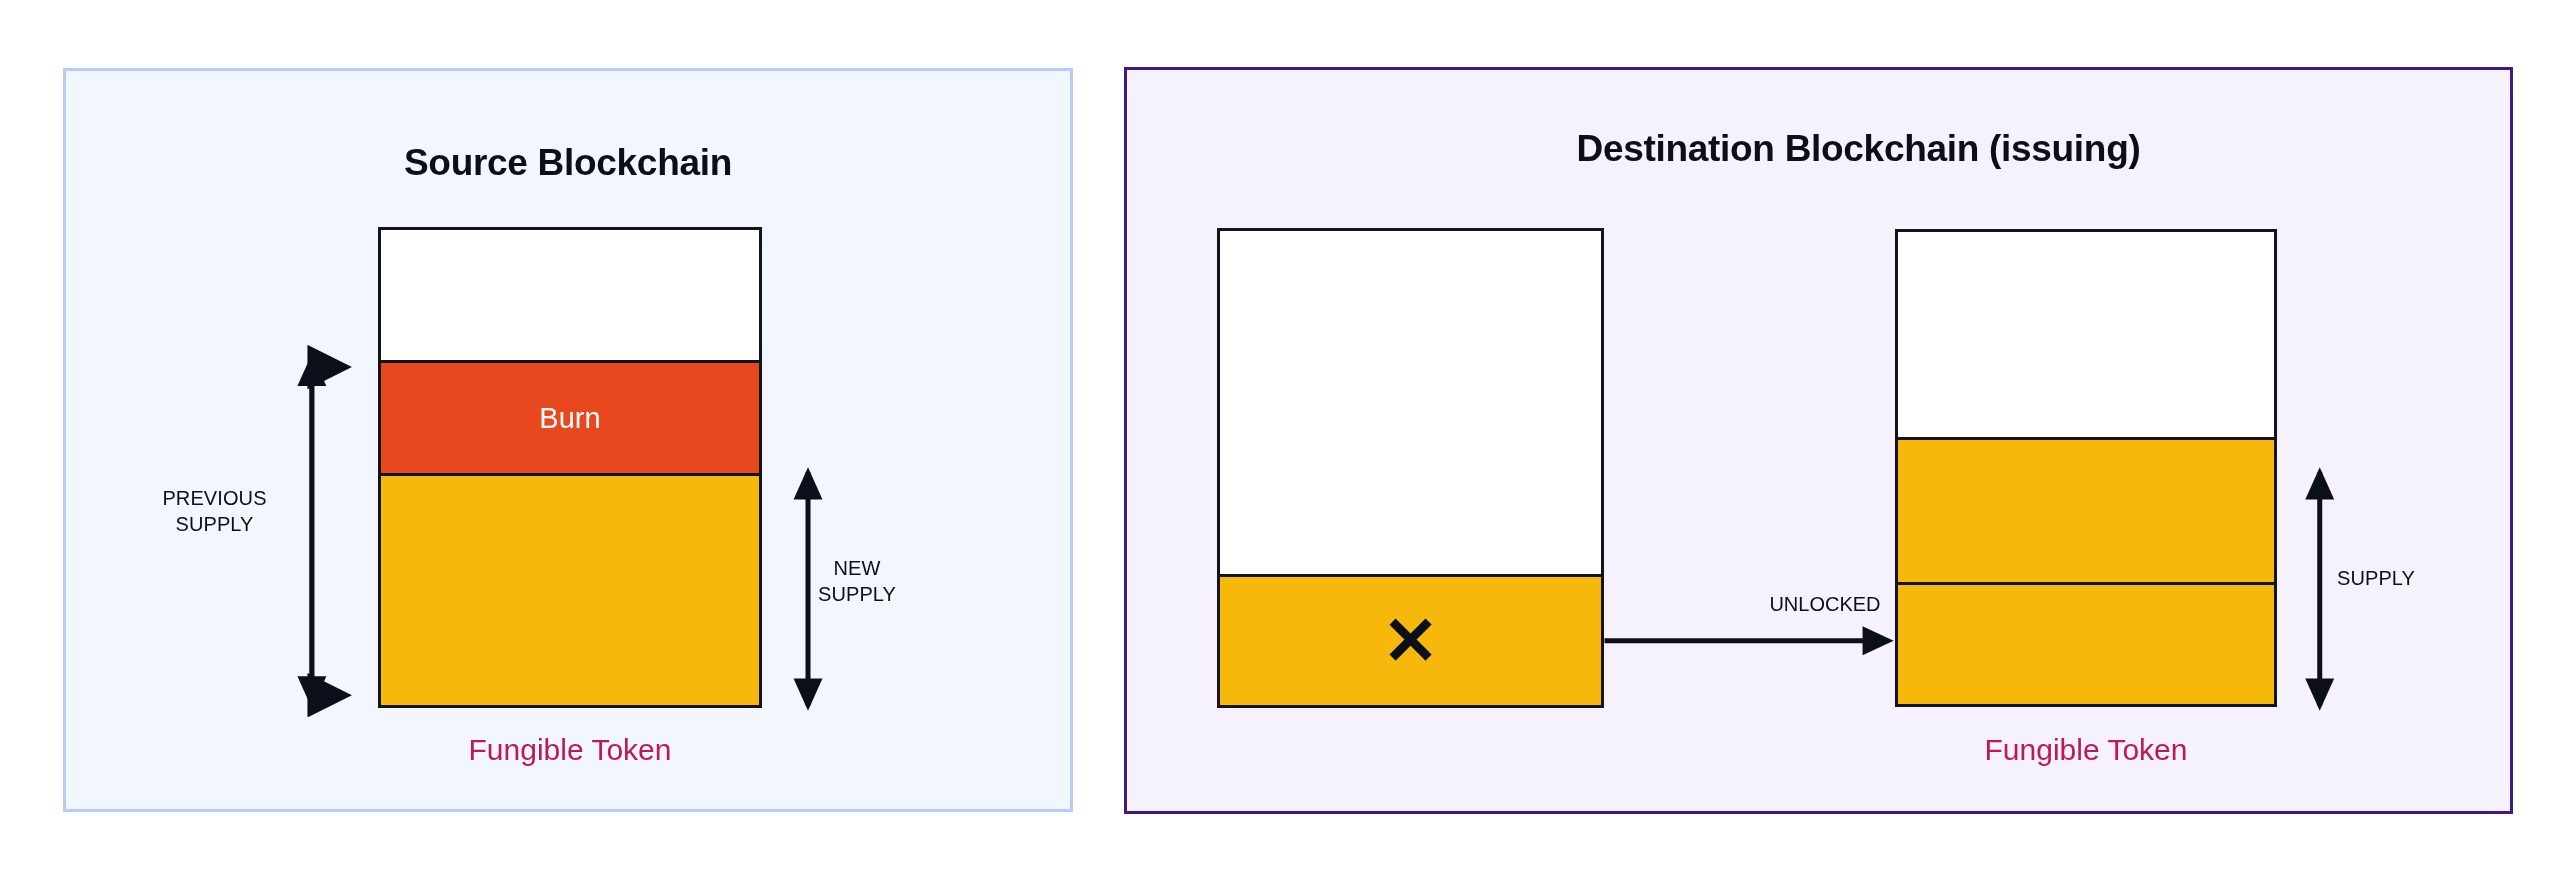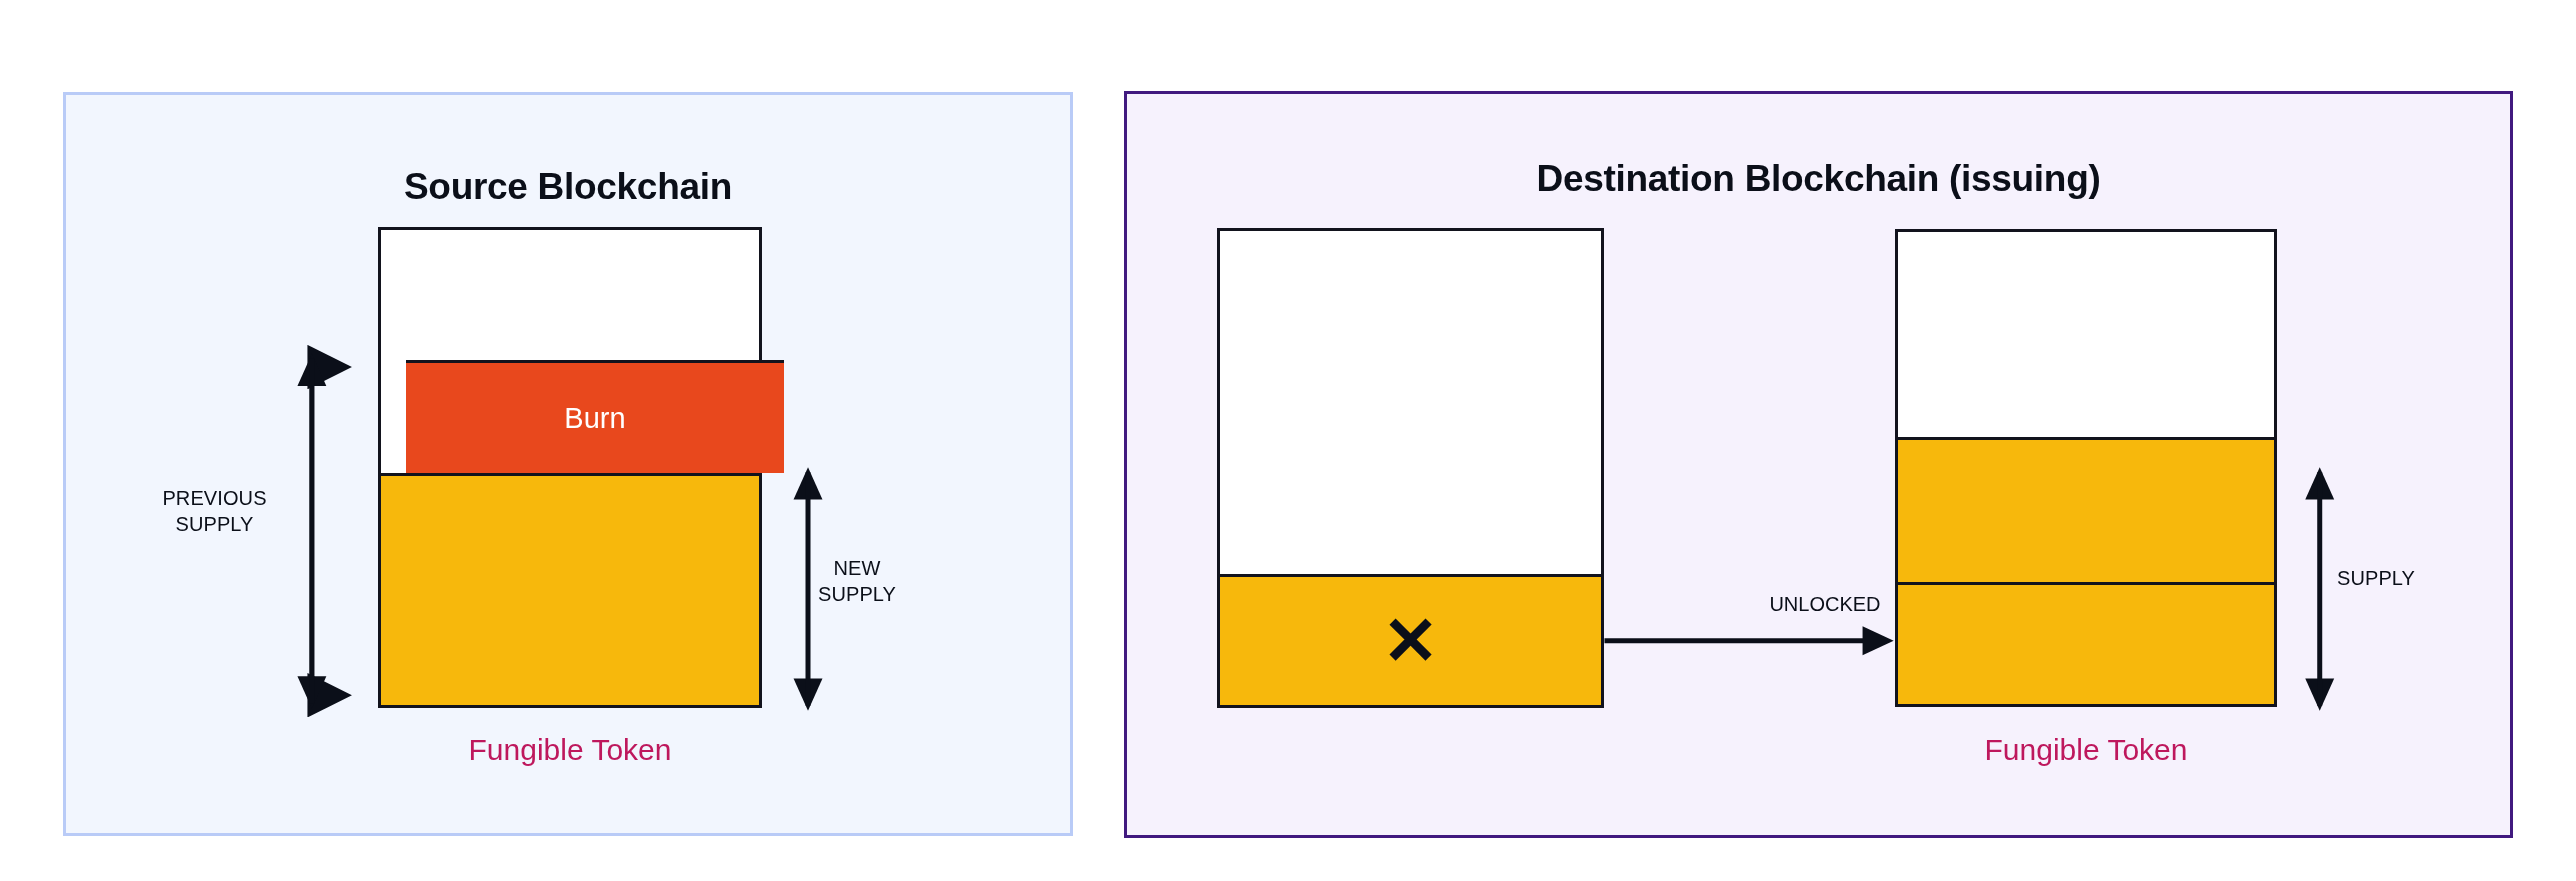--- a/index.html
+++ b/index.html
@@ -19,21 +19,20 @@
     position: absolute;
     left: 0; top: 0;
     width: 2576px;
     height: 881px;
   }
 
   
   .panel {
     position: absolute;
     box-sizing: border-box;
-    margin-top: 24px;
   }
   .panel-source {
     left: 63px;
     top: 68px;
     width: 1010px;
     height: 744px;
     background: #f2f6fe;
     border: 3.3px solid #b9cbf7;
   }
   .panel-dest {
@@ -50,21 +49,21 @@
     left: 0;
     width: 100%;
     text-align: center;
     font-size: 37px;
     font-weight: 700;
     color: #0b0f19;
     letter-spacing: -0.3px;
     white-space: nowrap;
   }
   .panel-source .panel-title { top: 71px; }
-  .panel-dest   .panel-title { top: 64px; }
+  .panel-dest   .panel-title { top: 58px; padding-left: 40px; }
 
   
   .bar {
     position: absolute;
     box-sizing: border-box;
     border: 3.3px solid #12131d;
     background: #ffffff;
     display: flex;
     flex-direction: column;
     justify-content: flex-end;
@@ -167,21 +166,21 @@
 <body>
 
 <div class="stage">
 
   <div class="panel panel-source">
     <div class="panel-title">Source Blockchain</div>
   </div>
 
   <div class="bar bar-source">
     <div class="seg seg-white" style="height:132px;"></div>
-    <div class="seg seg-burn seg-divtop" style="height:114px;margin-left:25px;">
+    <div class="seg seg-burn seg-divtop" style="height:114px;">
       <span class="seg-label">Burn</span>
     </div>
     <div class="seg seg-yellow seg-divtop" style="height:235px;"></div>
   </div>
 
   <div class="caption cap-source">Fungible Token</div>
 
   <div class="measure-label lab-prev">PREVIOUS
 SUPPLY</div>
 

